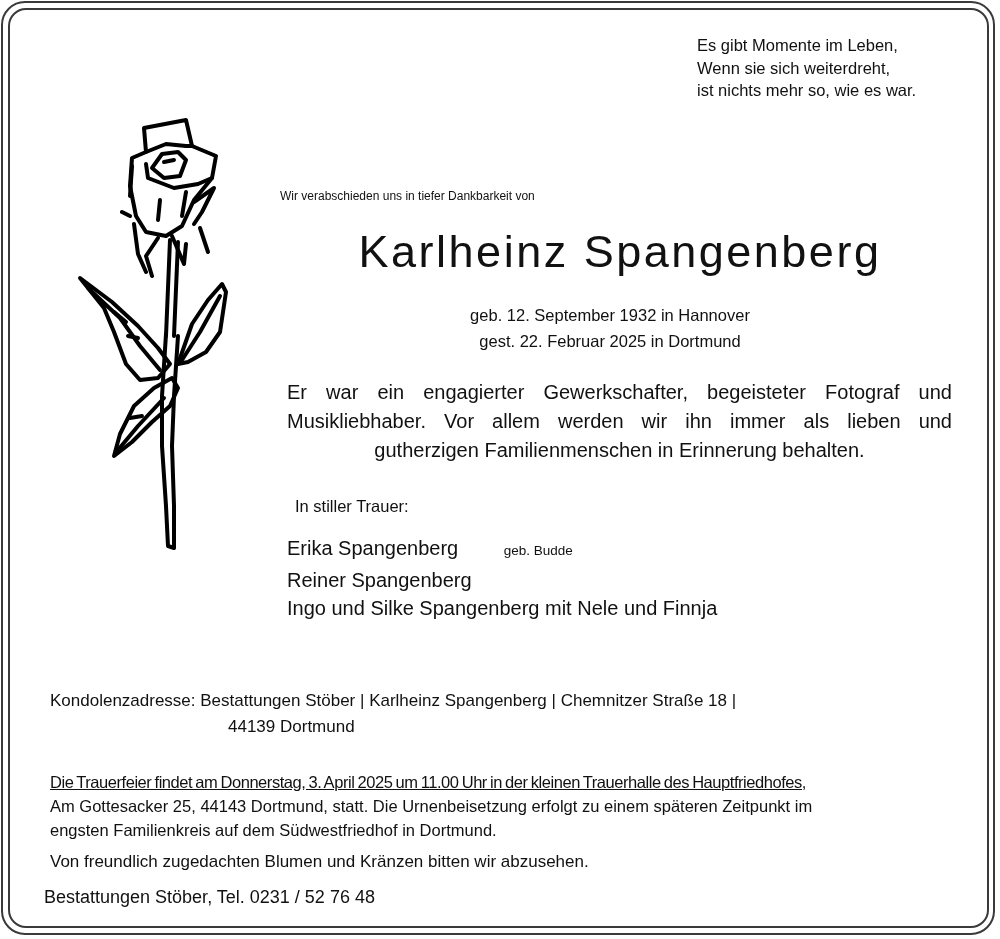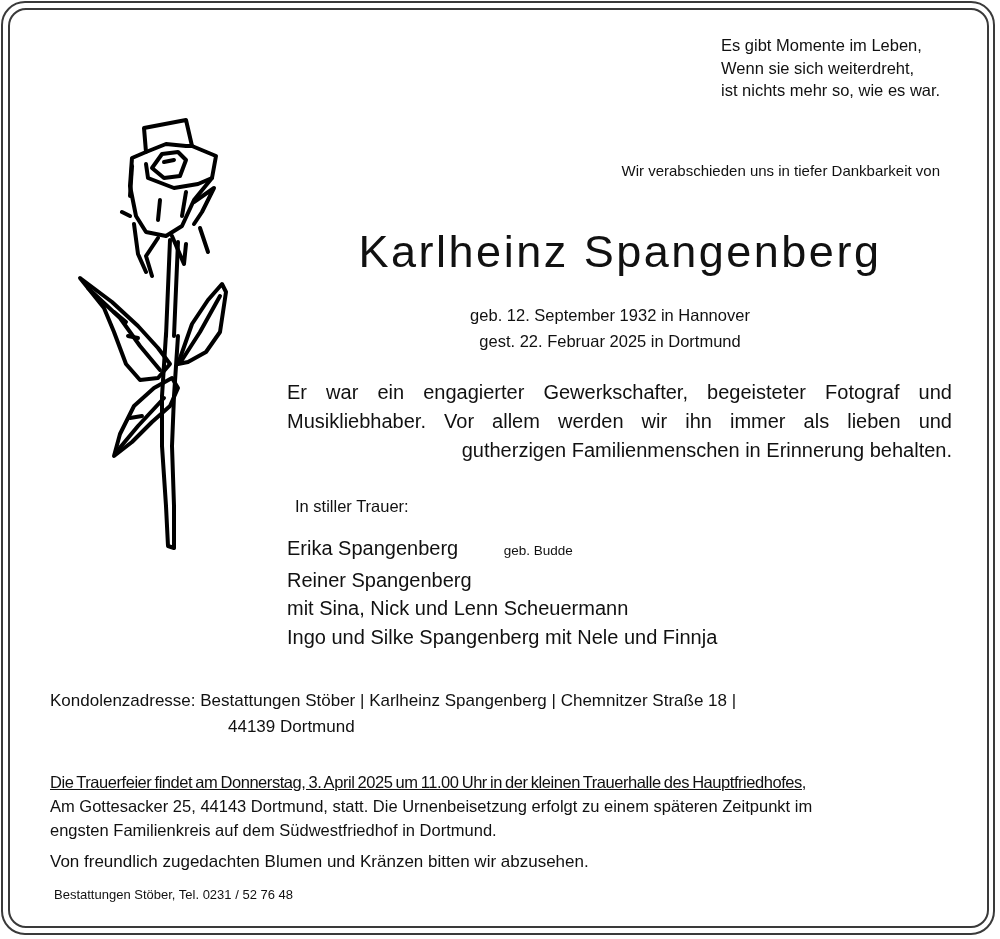--- a/index.html
+++ b/index.html
@@ -4,37 +4,37 @@
   <style>
     html, body { margin: 0; padding: 0; background: #ffffff; }
     body { width: 1000px; height: 939px; position: relative; overflow: hidden;
       font-family: "Liberation Sans", "DejaVu Sans", sans-serif; color: #111; }
     .frame-outer { position: absolute; left: 1px; top: 1px; width: 994px; height: 934px;
       border: 2.5px solid #3a3a3a; border-radius: 24px; box-sizing: border-box; }
     .frame-inner { position: absolute; left: 8px; top: 8px; width: 981px; height: 920px;
       border: 2px solid #3a3a3a; border-radius: 18px; box-sizing: border-box; }
     .abs { position: absolute; }
     .poem { left: 697px; top: 34px; font-size: 16.5px; line-height: 22.5px; }
-    .poem div { white-space: nowrap; margin-left: 24px; }
+    .poem div { white-space: nowrap; }
     .rose { left: 74px; top: 116px; width: 170px; height: 440px; }
-    .intro { left: 280px; width: 660px; top: 162px; text-align: right; font-size: 15px; }
+    .intro { left: 280px; width: 660px; top: 189px; text-align: left; font-size: 12px; }
     .name { left: 280px; width: 680px; top: 226px; text-align: center; font-size: 45px;
       letter-spacing: 2.5px; font-weight: normal; }
     .dates { left: 280px; width: 660px; top: 302px; text-align: center; font-size: 16.5px; line-height: 26px; }
     .bio { left: 287px; width: 665px; top: 378px; font-size: 20px; line-height: 29px; text-align: justify; }
-    .bio .last { text-align: right; }
+    .bio .last { text-align: center; }
     .mourn-label { left: 287px; top: 497px; font-size: 16.5px; margin-left: 8px; }
     .mourners { left: 287px; top: 534px; font-size: 20px; line-height: 28.5px; }
     .mourners .small { font-size: 13.5px; margin-left: 40px; }
     .address { left: 50px; top: 688px; font-size: 17px; line-height: 26px; }
     .address .cont { padding-left: 178px; }
     .ceremony { left: 50px; top: 770px; width: 905px; font-size: 16.5px; line-height: 24px; }
     .ceremony .compact { letter-spacing: -0.45px; word-spacing: -1px; text-decoration: underline; }
     .flowers { left: 50px; top: 852px; font-size: 17px; }
-    .contact { left: 54px; top: 887px; font-size: 13px; }
+    .contact { left: 44px; top: 887px; font-size: 18px; }
   </style>
 </head>
 <body>
 
 <div class="frame-outer"></div>
 <div class="frame-inner"></div>
 
 <div class="abs poem">
   <div>Es gibt Momente im Leben,</div>
   <div>Wenn sie sich weiterdreht,</div>
@@ -91,21 +91,20 @@
 </div>
 
 <div class="abs mourn-label">In stiller Trauer:</div>
 
 <div class="abs mourners">
   <div>
     <span>Erika Spangenberg</span>
     <span class="small">geb. Budde</span>
   </div>
   <div>Reiner Spangenberg</div>
-  <div>mit Sina, Nick und Lenn Scheuermann</div>
   <div>Ingo und Silke Spangenberg mit Nele und Finnja</div>
 </div>
 
 <div class="abs address">
   <div>Kondolenzadresse: Bestattungen Stöber | Karlheinz Spangenberg | Chemnitzer Straße 18 |</div>
   <div class="cont">44139 Dortmund</div>
 </div>
 
 <div class="abs ceremony">
   <div class="compact">Die Trauerfeier findet am Donnerstag, 3. April 2025 um 11.00 Uhr in der kleinen Trauerhalle des Hauptfriedhofes,</div>

